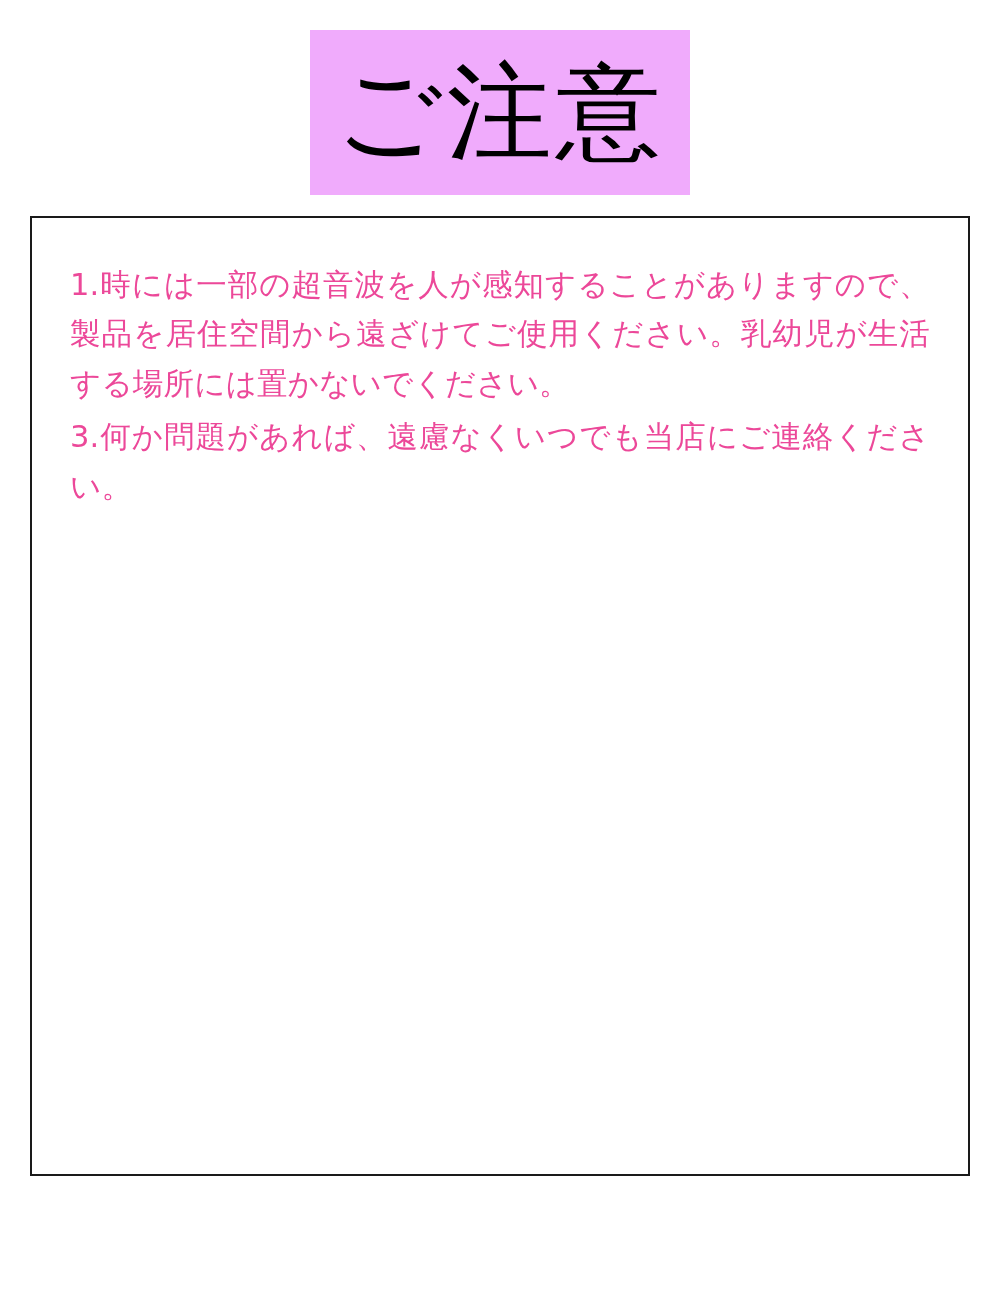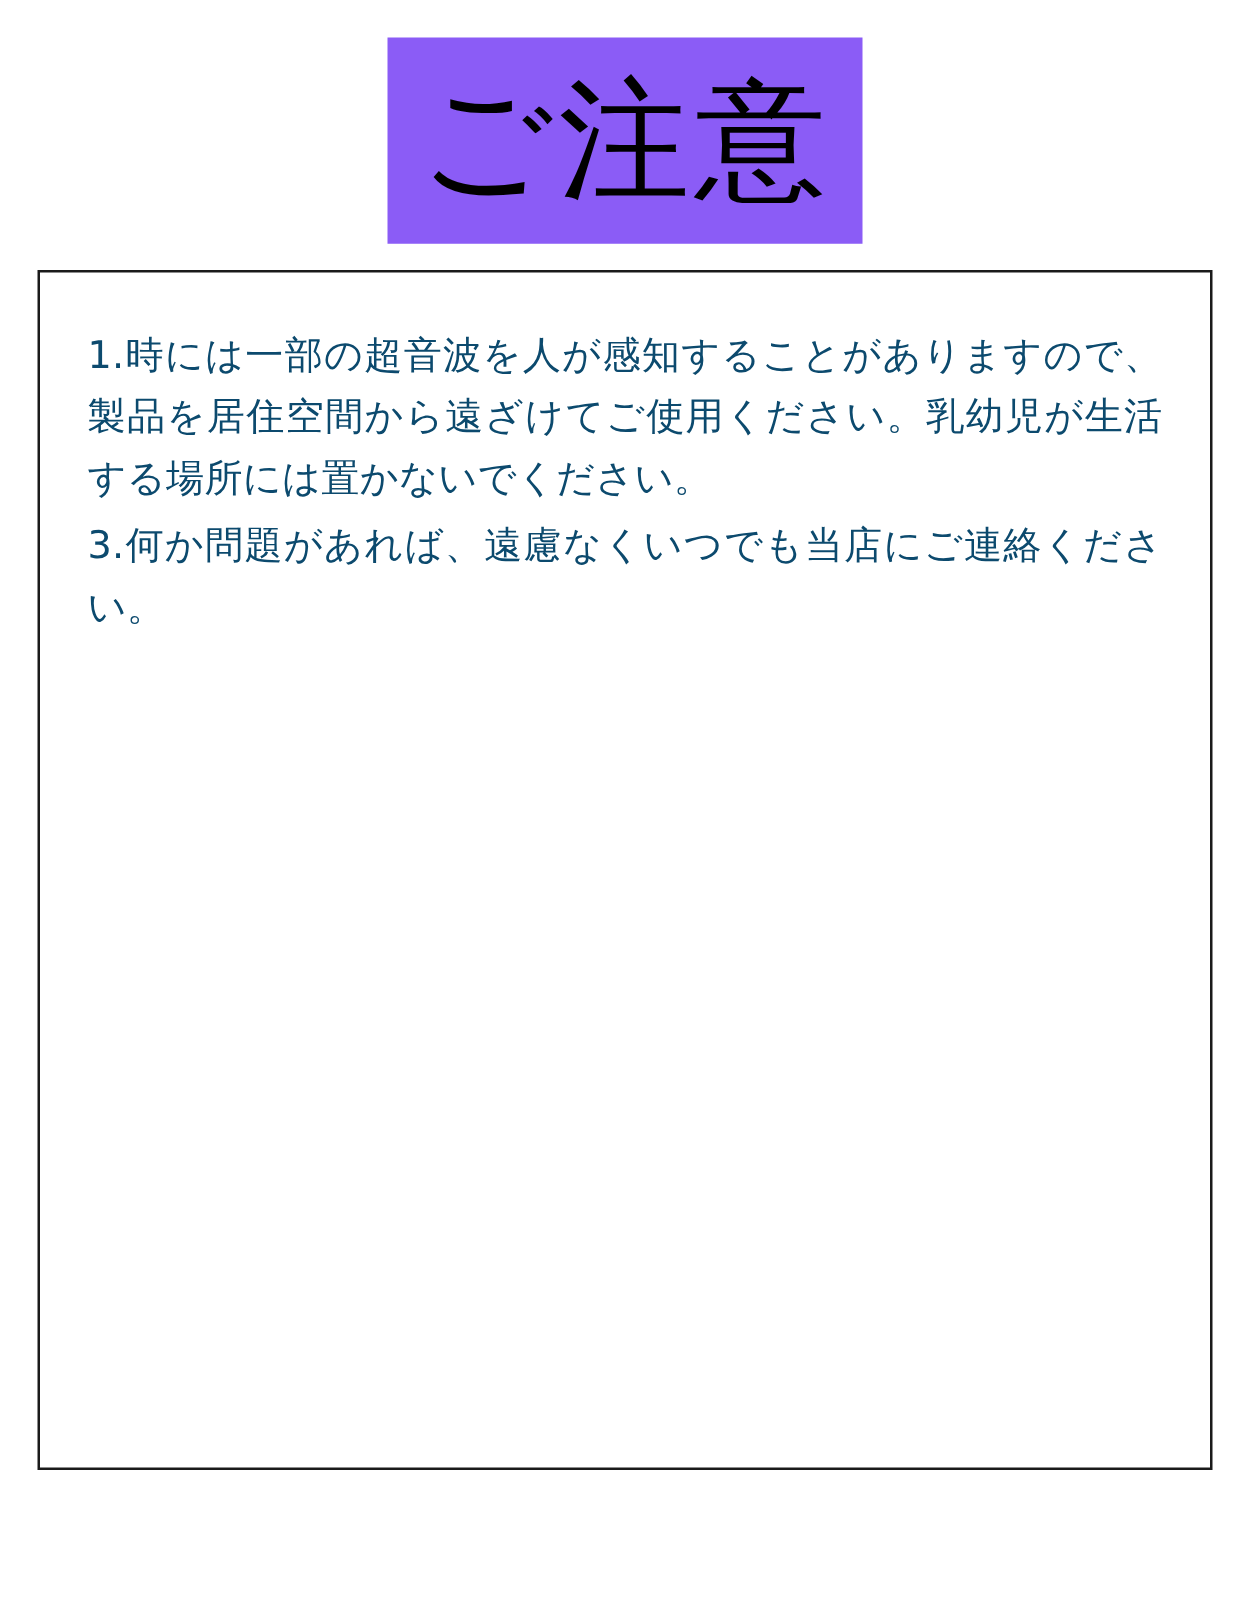--- a/index.html
+++ b/index.html
@@ -20,21 +20,21 @@
     height: 1294px;
     box-sizing: border-box;
     display: flex;
     flex-direction: column;
     align-items: center;
   }
   .title-banner {
     margin-top: 30px;
     width: 380px;
     height: 165px;
-    background: #8b5cf6;
+    background: #f0abfc;
     display: flex;
     align-items: center;
     justify-content: center;
   }
   .title-text {
     font-family: "DejaVu Sans", "Liberation Sans", sans-serif;
     font-size: 105px;
     line-height: 1;
     letter-spacing: 4px;
     color: #000000;
@@ -52,21 +52,21 @@
   }
   .notice-list {
     margin: 0;
     padding: 0;
     list-style: none;
   }
   .notice-item {
     font-family: "DejaVu Sans", "Liberation Sans", sans-serif;
     font-size: 30.5px;
     line-height: 1.62;
-    color: #0c4a6e;
+    color: #ec4899;
     text-align: justify;
     text-justify: inter-character;
     margin: 0 0 4px 0;
     letter-spacing: 0.2px;
   }
   .notice-item:last-child {
     margin-bottom: 0;
   }
 </style>
 </head>

